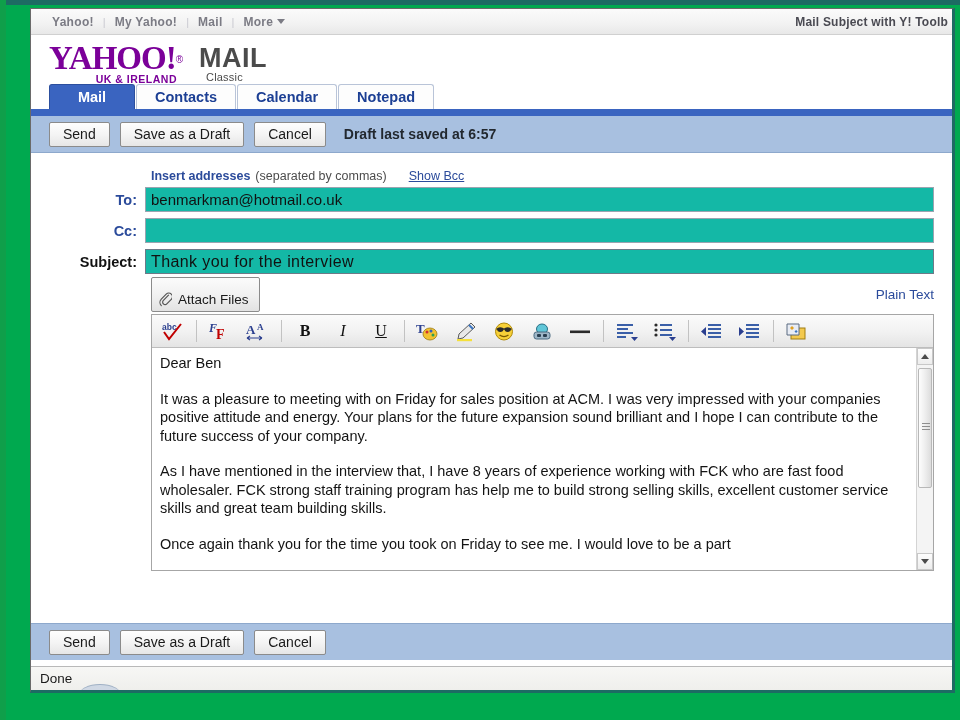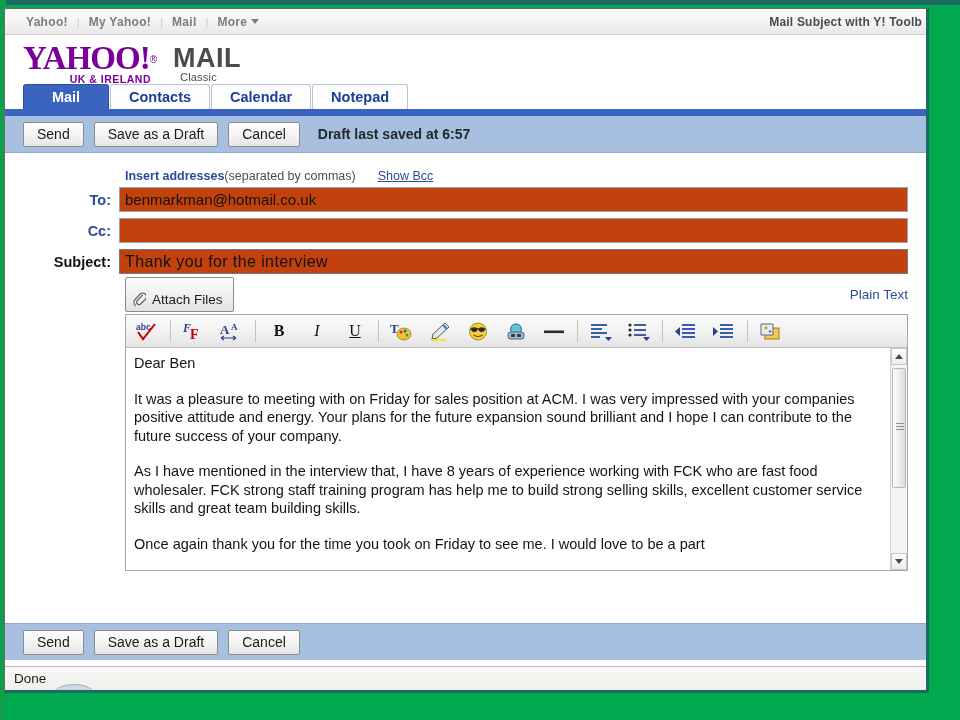--- a/index.html
+++ b/index.html
@@ -24,21 +24,21 @@
   }
   #desktop-left-edge {
     position: absolute; left: 0; top: 0;
     width: 6px; height: 720px;
     background: #0f9f4a;
   }
 
   
   #browser-window {
     position: absolute;
-    left: 4px; top: 8px;
+    left: 30px; top: 8px;
     width: 925px; height: 685px;
     background: #ffffff;
     border: 1px solid #6a6a6a;
     border-right: 3px solid #1d6b63;
     border-bottom: 3px solid #1d6b63;
     overflow: hidden;
   }
 
   
   #top-nav {
@@ -230,20 +230,21 @@
   #insert-addresses-link {
     font-size: 12.5px;
     font-weight: bold;
     color: #2b4b9b;
     text-decoration: none;
     cursor: pointer;
   }
   #insert-hint {
     font-size: 12.5px;
     color: #4c4c4c;
+    margin-left: 5px;
     white-space: nowrap;
   }
   #show-bcc-link {
     font-size: 12.5px;
     color: #2b4b9b;
     text-decoration: underline;
     margin-left: 22px;
     cursor: pointer;
     white-space: nowrap;
     text-align: center;
@@ -266,21 +267,21 @@
     color: #2b4b9b;
     cursor: pointer;
   }
   .field-label.plain {
     color: #111111;
   }
   .field-input {
     flex: 1;
     height: 25px;
     border: 1px solid #9aa4b0;
-    background: #c2410c;
+    background: #14b8a6;
     font-family: "Liberation Sans", sans-serif;
     font-size: 15px;
     color: #111111;
     padding: 0 5px;
     outline: none;
   }
   .field-input.subject {
     font-size: 16px;
     letter-spacing: .4px;
     border-color: #6d7a88;

